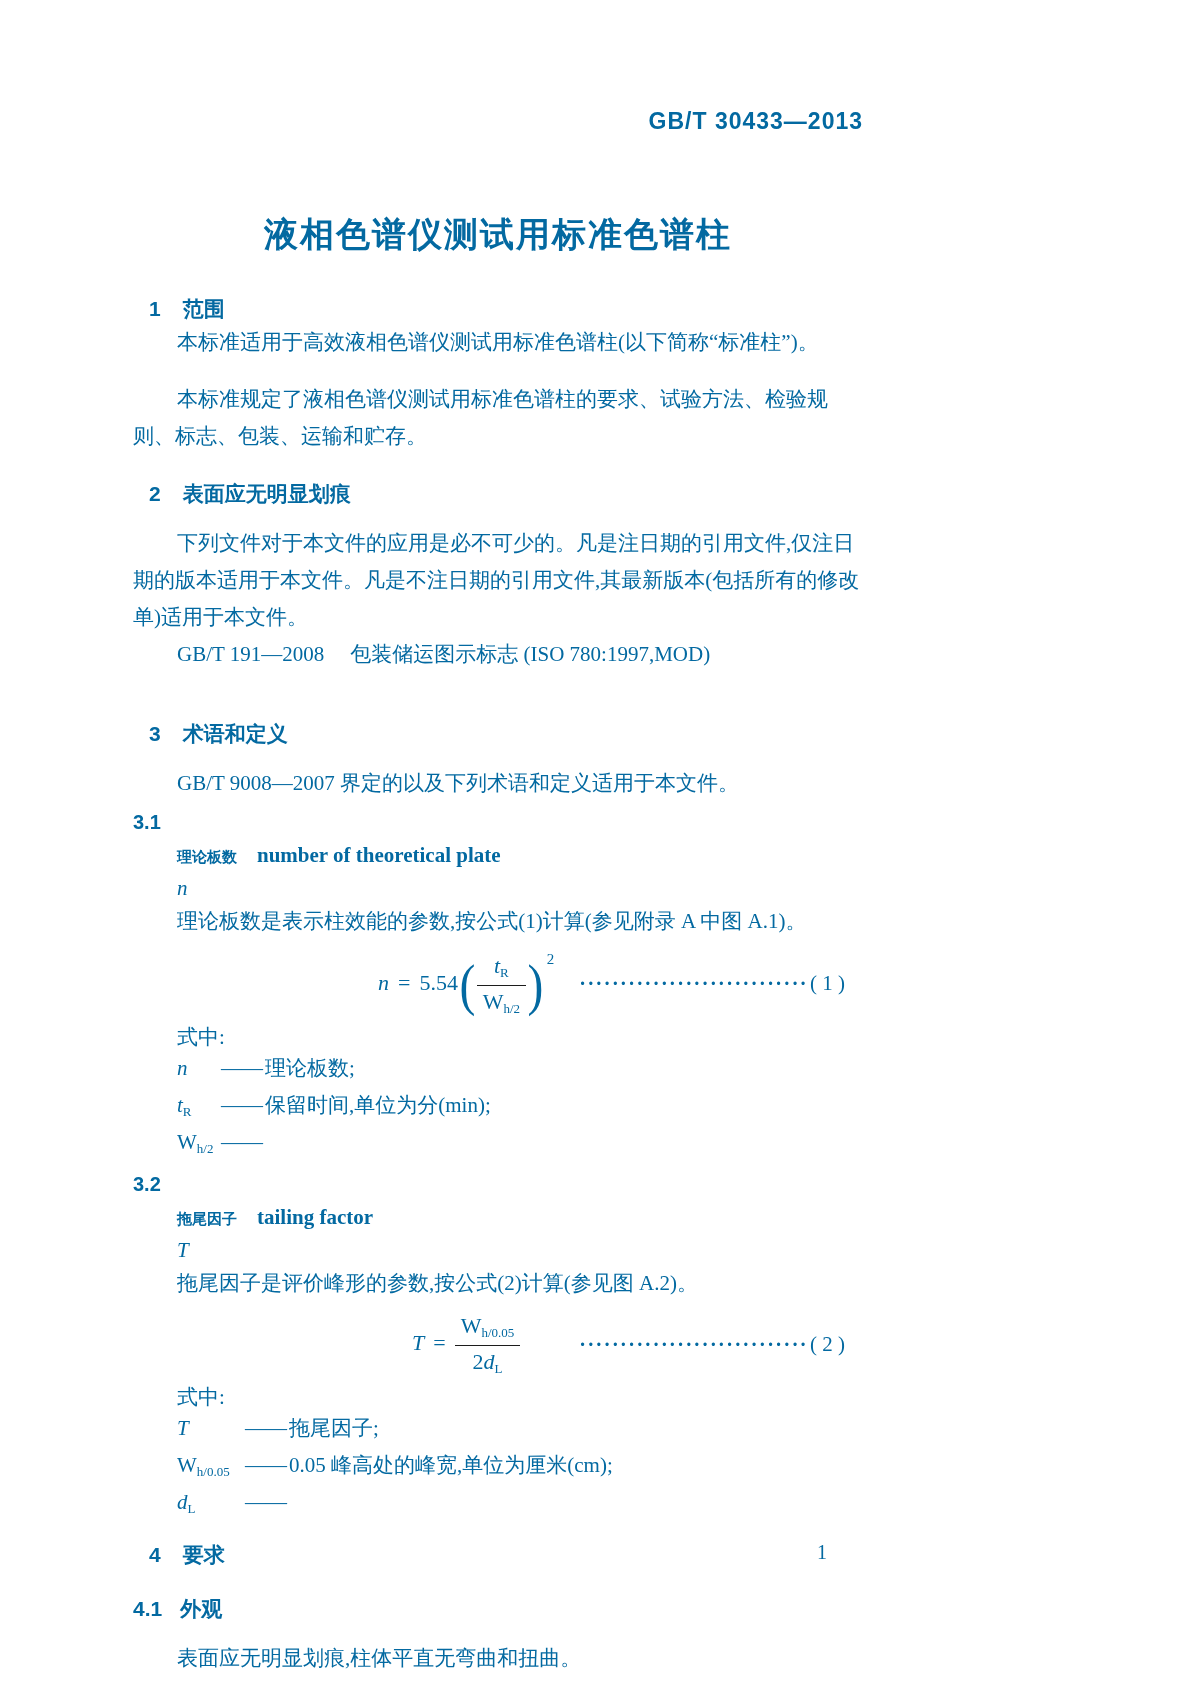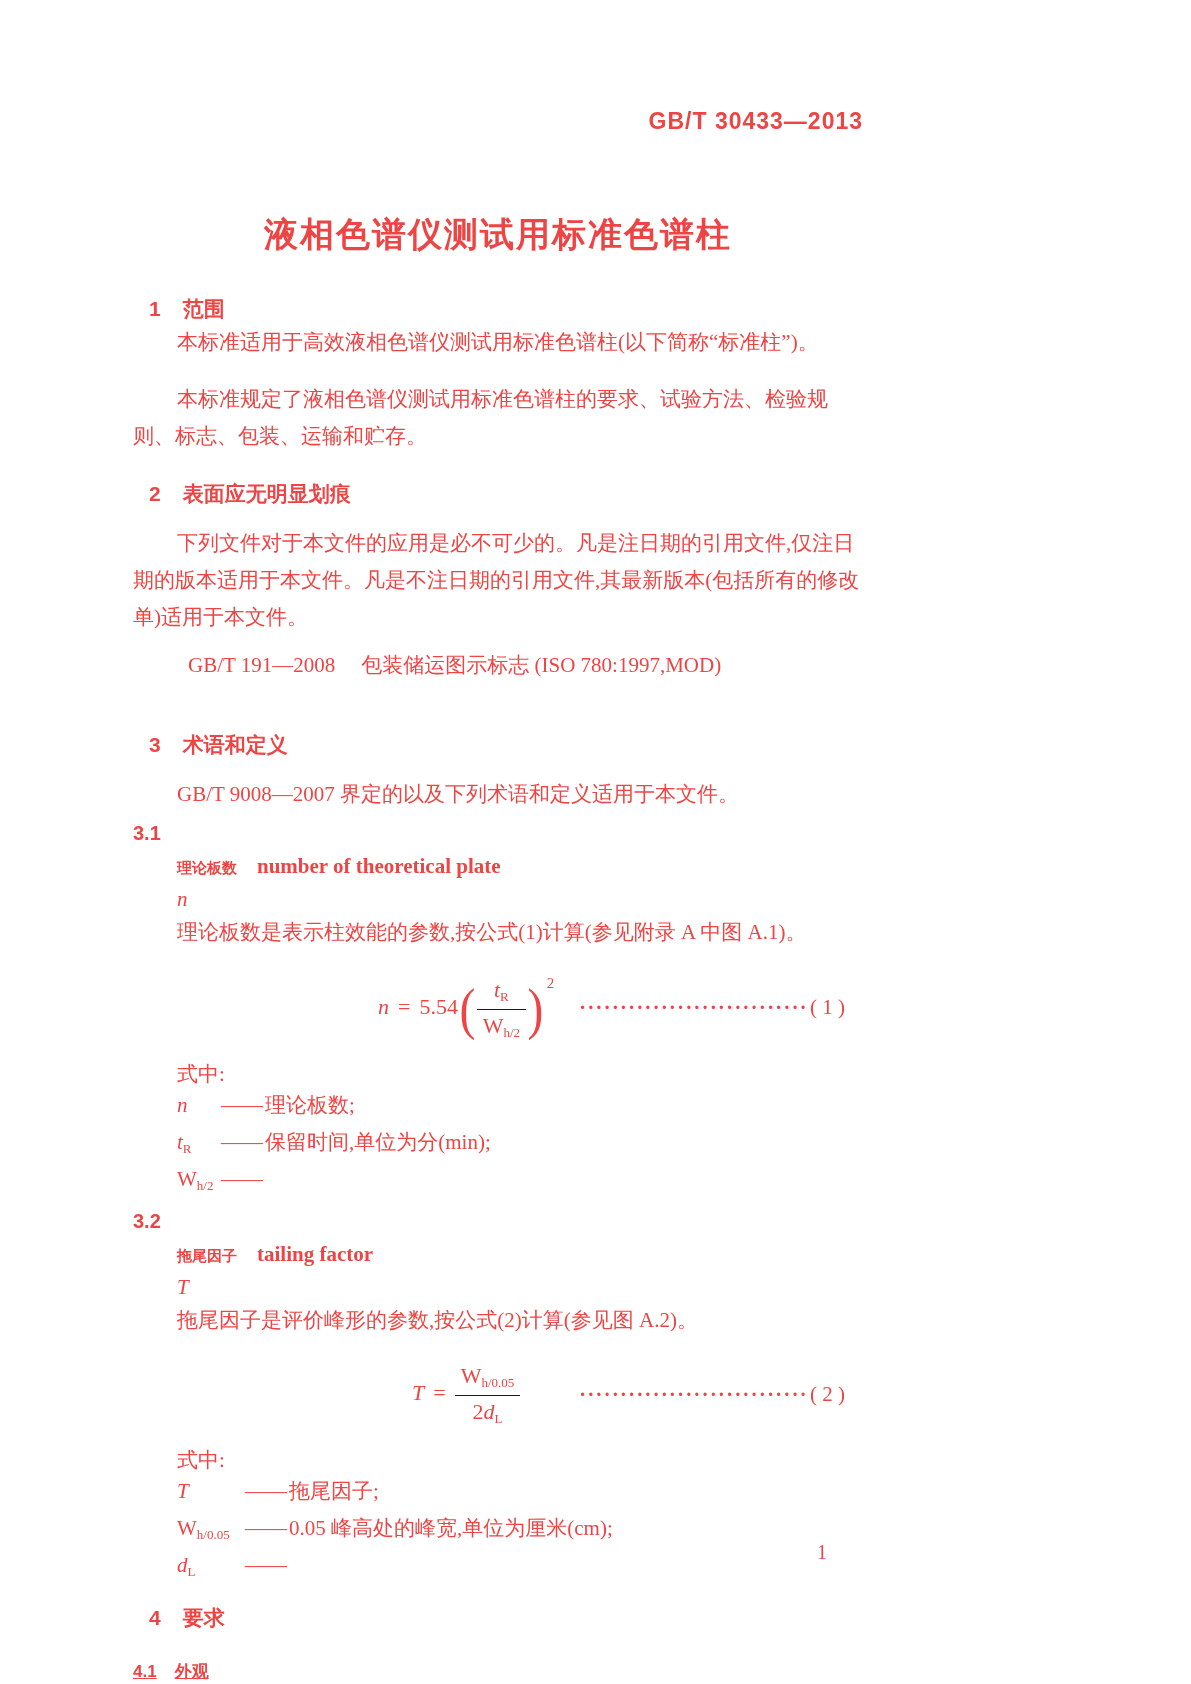--- a/index.html
+++ b/index.html
@@ -3,21 +3,21 @@
 <meta charset="utf-8">
 <style>
   html,body{margin:0;padding:0;background:#ffffff;}
   .page{
     position:relative;
     width:985px;height:1684px;
     background:#fff;
     box-sizing:border-box;
     padding:108px 122px 0 133px;
     font-family:"Liberation Serif", serif;
-    color:#ef4444;
+    color:#0369a1;
     overflow:hidden;
   }
   .doc-header{
     font-family:"Liberation Sans", sans-serif;
     font-weight:bold;font-size:23px;line-height:26px;
     text-align:right;letter-spacing:1px;
   }
   .doc-title{
     font-family:"Liberation Sans", sans-serif;
     font-weight:bold;font-size:34px;line-height:48px;
@@ -28,43 +28,42 @@
     font-family:"Liberation Sans", sans-serif;
     font-weight:bold;font-size:21px;line-height:30px;
     margin:36px 16px 0;
   }
   .sec-heading .sec-num{margin-right:22px;}
   .mt-s2{margin-top:24px;}
   .mt-s3{margin-top:46px;}
   .mt-s4{margin-top:16px;}
   .sub-heading{
     font-family:"Liberation Sans", sans-serif;
-    font-weight:bold;font-size:17px;line-height:30px;
+    font-weight:bold;font-size:21px;line-height:30px;
     margin:24px 0 0;
-    text-decoration:underline;
   }
   .sub-heading .sec-num{margin-right:18px;}
   .para{
     font-size:21px;line-height:37px;
     margin:20px 0 0;text-indent:44px;
   }
   .para.tight{margin:16px 0 0;}
-  .ref-line{font-size:21px;line-height:37px;margin:11px;text-indent:44px;}
+  .ref-line{font-size:21px;line-height:37px;margin:0;text-indent:44px;}
   .ref-title{margin-left:26px;}
   .clause-label{
     font-family:"Liberation Sans", sans-serif;
     font-weight:bold;font-size:20px;line-height:33px;margin-top:4px;
   }
   .term-line{line-height:33px;margin-left:44px;}
   .term-cn{font-family:"Liberation Sans", sans-serif;font-weight:bold;font-size:15px;}
   .term-en{font-family:"Liberation Serif", serif;font-weight:bold;font-size:21px;margin-left:20px;}
   .sym-line{margin-left:44px;line-height:30px;font-size:21px;font-style:italic;}
   .body-line{font-size:21px;line-height:37px;margin-left:44px;}
   .formula-row{display:flex;align-items:center;margin:8px 0 2px;padding-left:230px;}
-  .formula{font-size:22px;white-space:nowrap;margin:16px auto;}
+  .formula{font-size:22px;white-space:nowrap;margin:3px auto;}
   .mvar{font-style:italic;}
   .meq{margin:0 9px;}
   .frac{display:inline-flex;flex-direction:column;text-align:center;vertical-align:middle;}
   .fnum{display:block;padding:0 6px 4px;border-bottom:1.5px solid #1c1c1c;}
   .fden{display:block;padding:3px 6px 0;}
   .paren{font-size:56px;font-weight:300;line-height:1;vertical-align:middle;display:inline-block;transform:scaleX(.85);}
   .power{font-size:15px;vertical-align:26px;margin-left:2px;}
   .leader{font-weight:bold;font-size:20px;letter-spacing:1.5px;white-space:nowrap;margin-left:10px;}
   .eqnum{font-size:21px;white-space:nowrap;margin-left:2px;margin-right:18px;}
   .where-line{margin-left:44px;line-height:31px;font-size:21px;}

